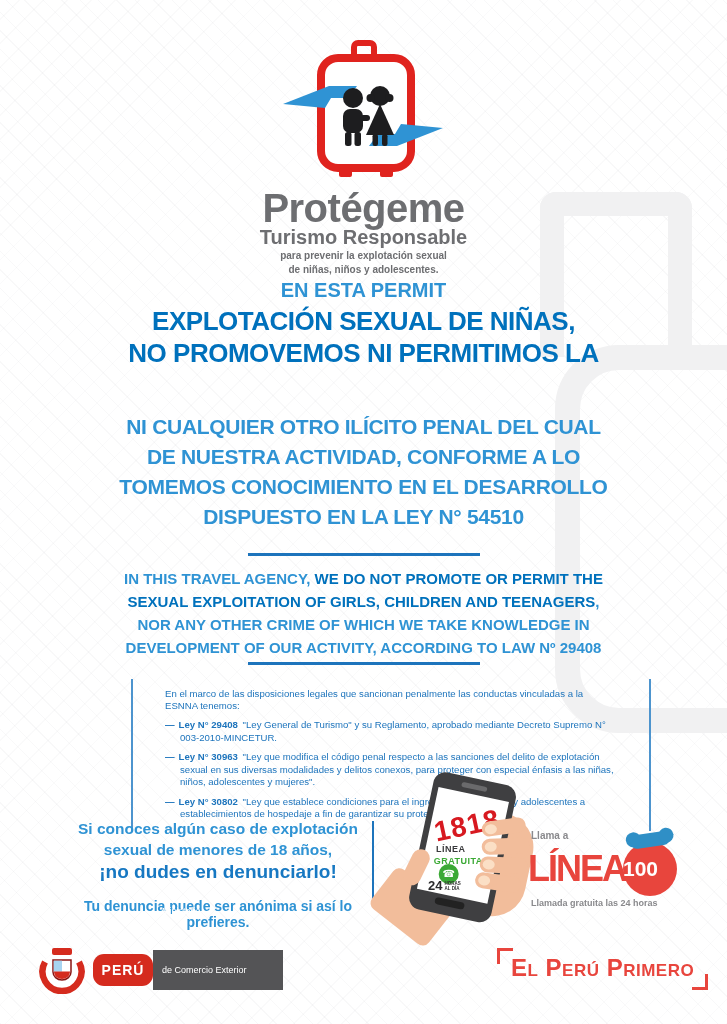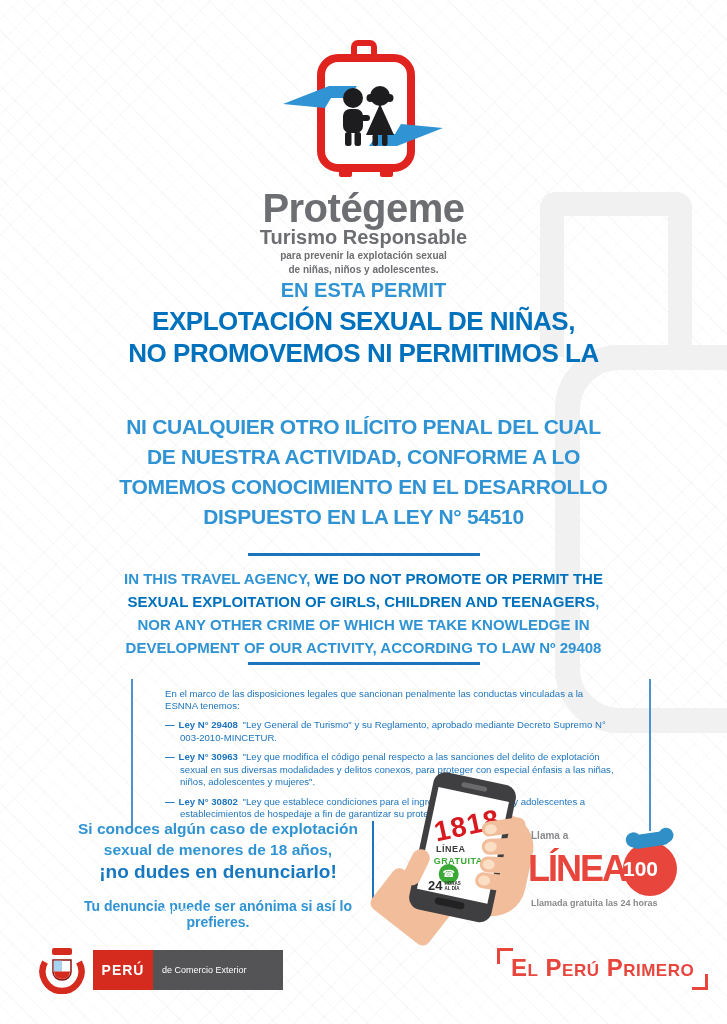--- a/index.html
+++ b/index.html
@@ -103,22 +103,22 @@
     font-size:21px; font-weight:800; }
   .l100-handset { position:absolute; top:-9px; left:7px; width:40px; height:14px;
     border-radius:8px; background:#2F8FC6; transform:rotate(-8deg); }
   .l100-handset::before, .l100-handset::after { content:""; position:absolute; top:-3px;
     width:15px; height:15px; border-radius:50%; background:#2F8FC6; }
   .l100-handset::before { left:-4px; } .l100-handset::after { right:-4px; }
   .l100-sub { font-size:9px; font-weight:600; color:#8A8A8D; margin-left:3px; margin-top:1px; }
   
   .gov { position:absolute; left:38px; top:946px; display:flex; align-items:center; }
   .coat { margin-right:7px; }
-  .peru-box { width:60px; height:40px; background:#D52B1E; color:#fff; display:flex;
-    align-items:center; justify-content:center; font-size:14px; font-weight:700; letter-spacing:1px; }
+  .peru-box { width:60px; height:32px; background:#D52B1E; color:#fff; display:flex;
+    align-items:center; justify-content:center; font-size:14px; font-weight:700; letter-spacing:1px;border-radius:11px; }
   .min-box { width:130px; height:40px; background:#545456; color:#fff; display:flex;
     flex-direction:column; justify-content:center; padding-left:9px;
     font-size:9px; line-height:10.5px;gap:48px; }
   .slogan { position:absolute; left:497px; top:948px; padding:6px 14px 8px;
     color:#E8453D; font-size:24px; font-weight:700; font-variant:small-caps; letter-spacing:0.5px; }
   .slogan::before { content:""; position:absolute; left:0; top:0; width:13px; height:13px;
     border-left:3px solid #E8453D; border-top:3px solid #E8453D; }
   .slogan::after { content:""; position:absolute; right:0; bottom:0; width:13px; height:13px;
     border-right:3px solid #E8453D; border-bottom:3px solid #E8453D; }
 </style>

